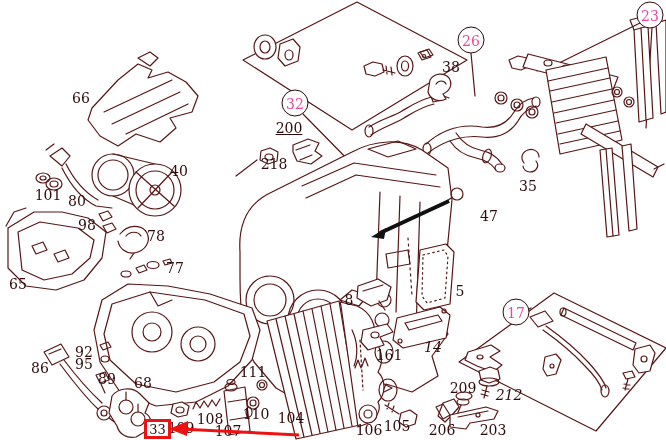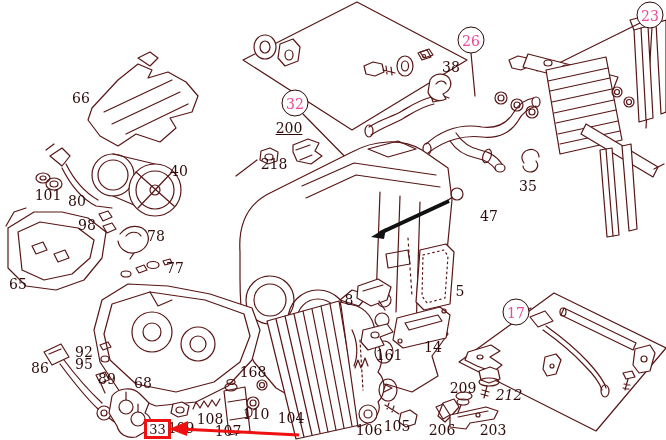--- a/index.html
+++ b/index.html
@@ -292,23 +292,23 @@
       <span class="plabel" style="left: 40px; top: 368px;">86</span>
       <span class="plabel" style="left: 107px; top: 379px;">89</span>
       <span class="plabel" style="left: 143px; top: 383px;">68</span>
       <span class="plabel" style="left: 274px; top: 138px; margin-top: 26px;">218</span>
       <span class="plabel" style="left: 289px; top: 128px; text-decoration: underline;">200</span>
       <span class="plabel" style="left: 451px; top: 67px;">38</span>
       <span class="plabel" style="left: 528px; top: 186px;">35</span>
       <span class="plabel" style="left: 489px; top: 216px;">47</span>
       <span class="plabel" style="left: 349px; top: 300px;">8</span>
       <span class="plabel" style="left: 460px; top: 291px;">5</span>
-      <span class="plabel" style="left: 433px; top: 347px;">14</span>
+      <span class="plabel" style="left: 433px; top: 347px; font-style: italic;">14</span>
       <span class="plabel" style="left: 389px; top: 355px;">161</span>
-      <span class="plabel" style="left: 253px; top: 372px;">168</span>
+      <span class="plabel" style="left: 253px; top: 372px;">111</span>
       <span class="plabel" style="left: 256px; top: 414px;">110</span>
       <span class="plabel" style="left: 291px; top: 418px;">104</span>
       <span class="plabel" style="left: 210px; top: 419px;">108</span>
       <span class="plabel" style="left: 181px; top: 428px;">109</span>
       <span class="plabel" style="left: 228px; top: 431px;">107</span>
       <span class="plabel" style="left: 369px; top: 430px;">106</span>
       <span class="plabel" style="left: 397px; top: 426px;">105</span>
       <span class="plabel" style="left: 463px; top: 388px;">209</span>
       <span class="plabel" style="left: 509px; top: 395px; font-style: italic;">212</span>
       <span class="plabel" style="left: 442px; top: 430px;">206</span>

